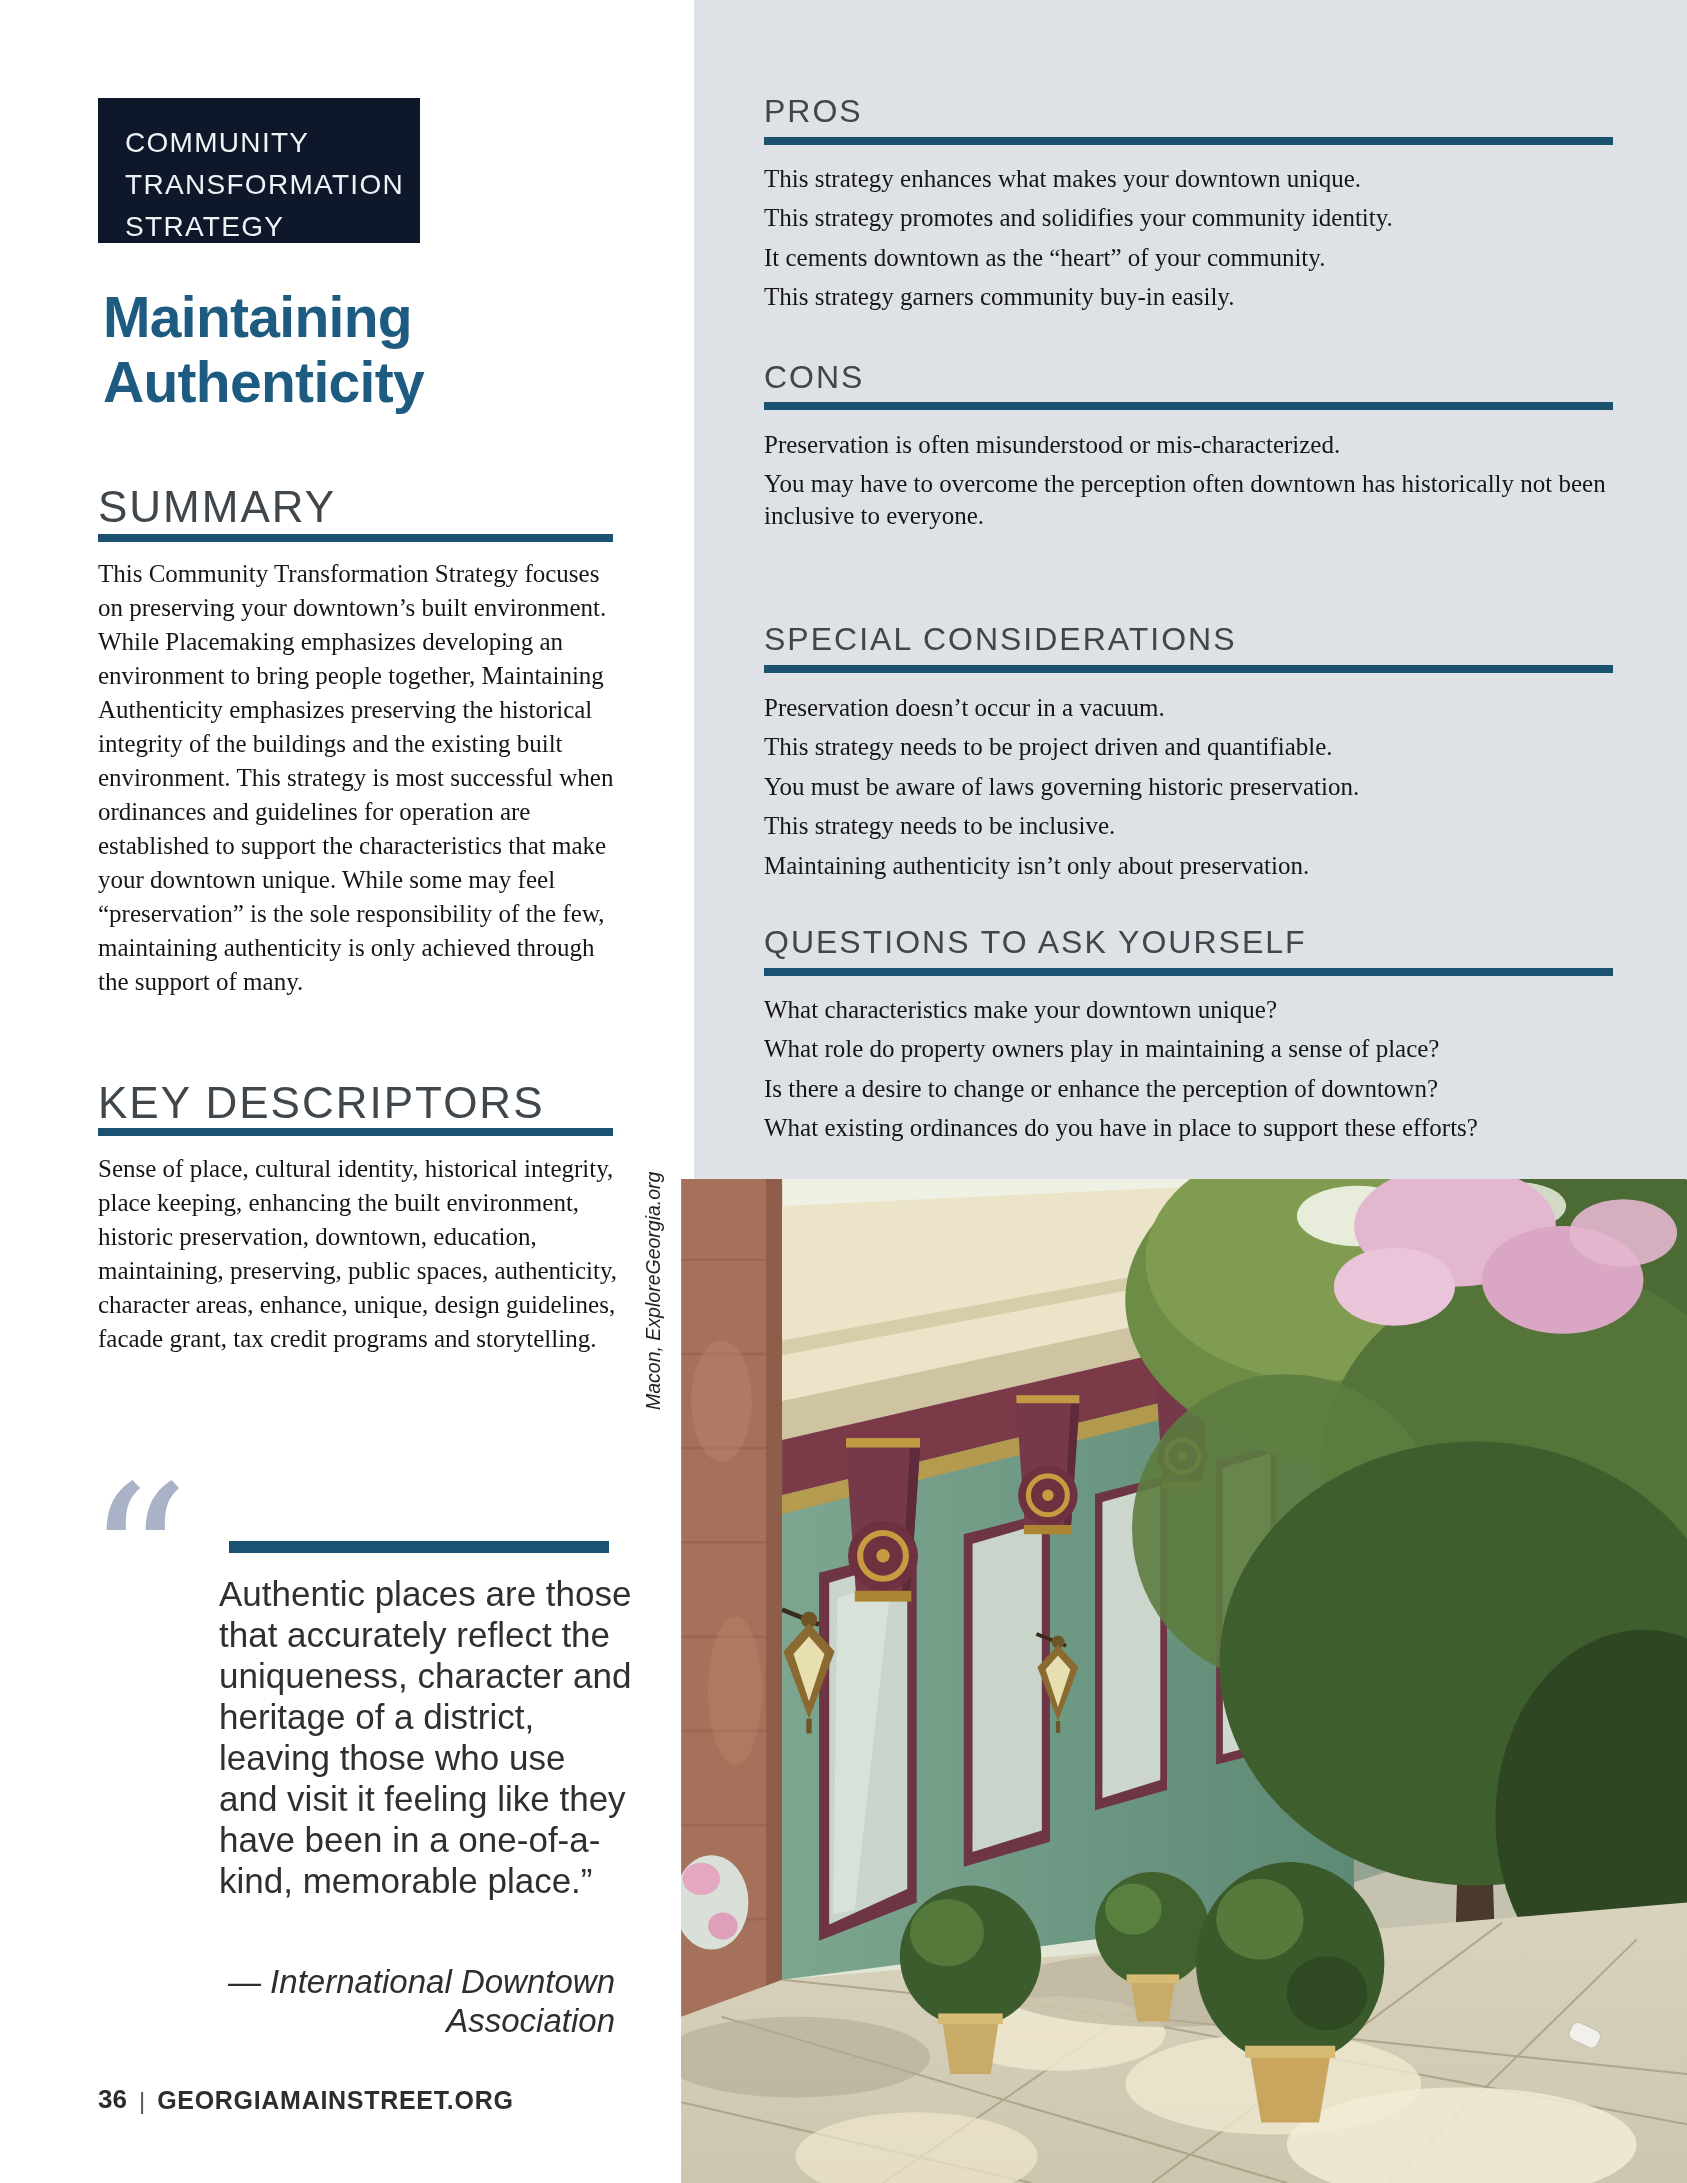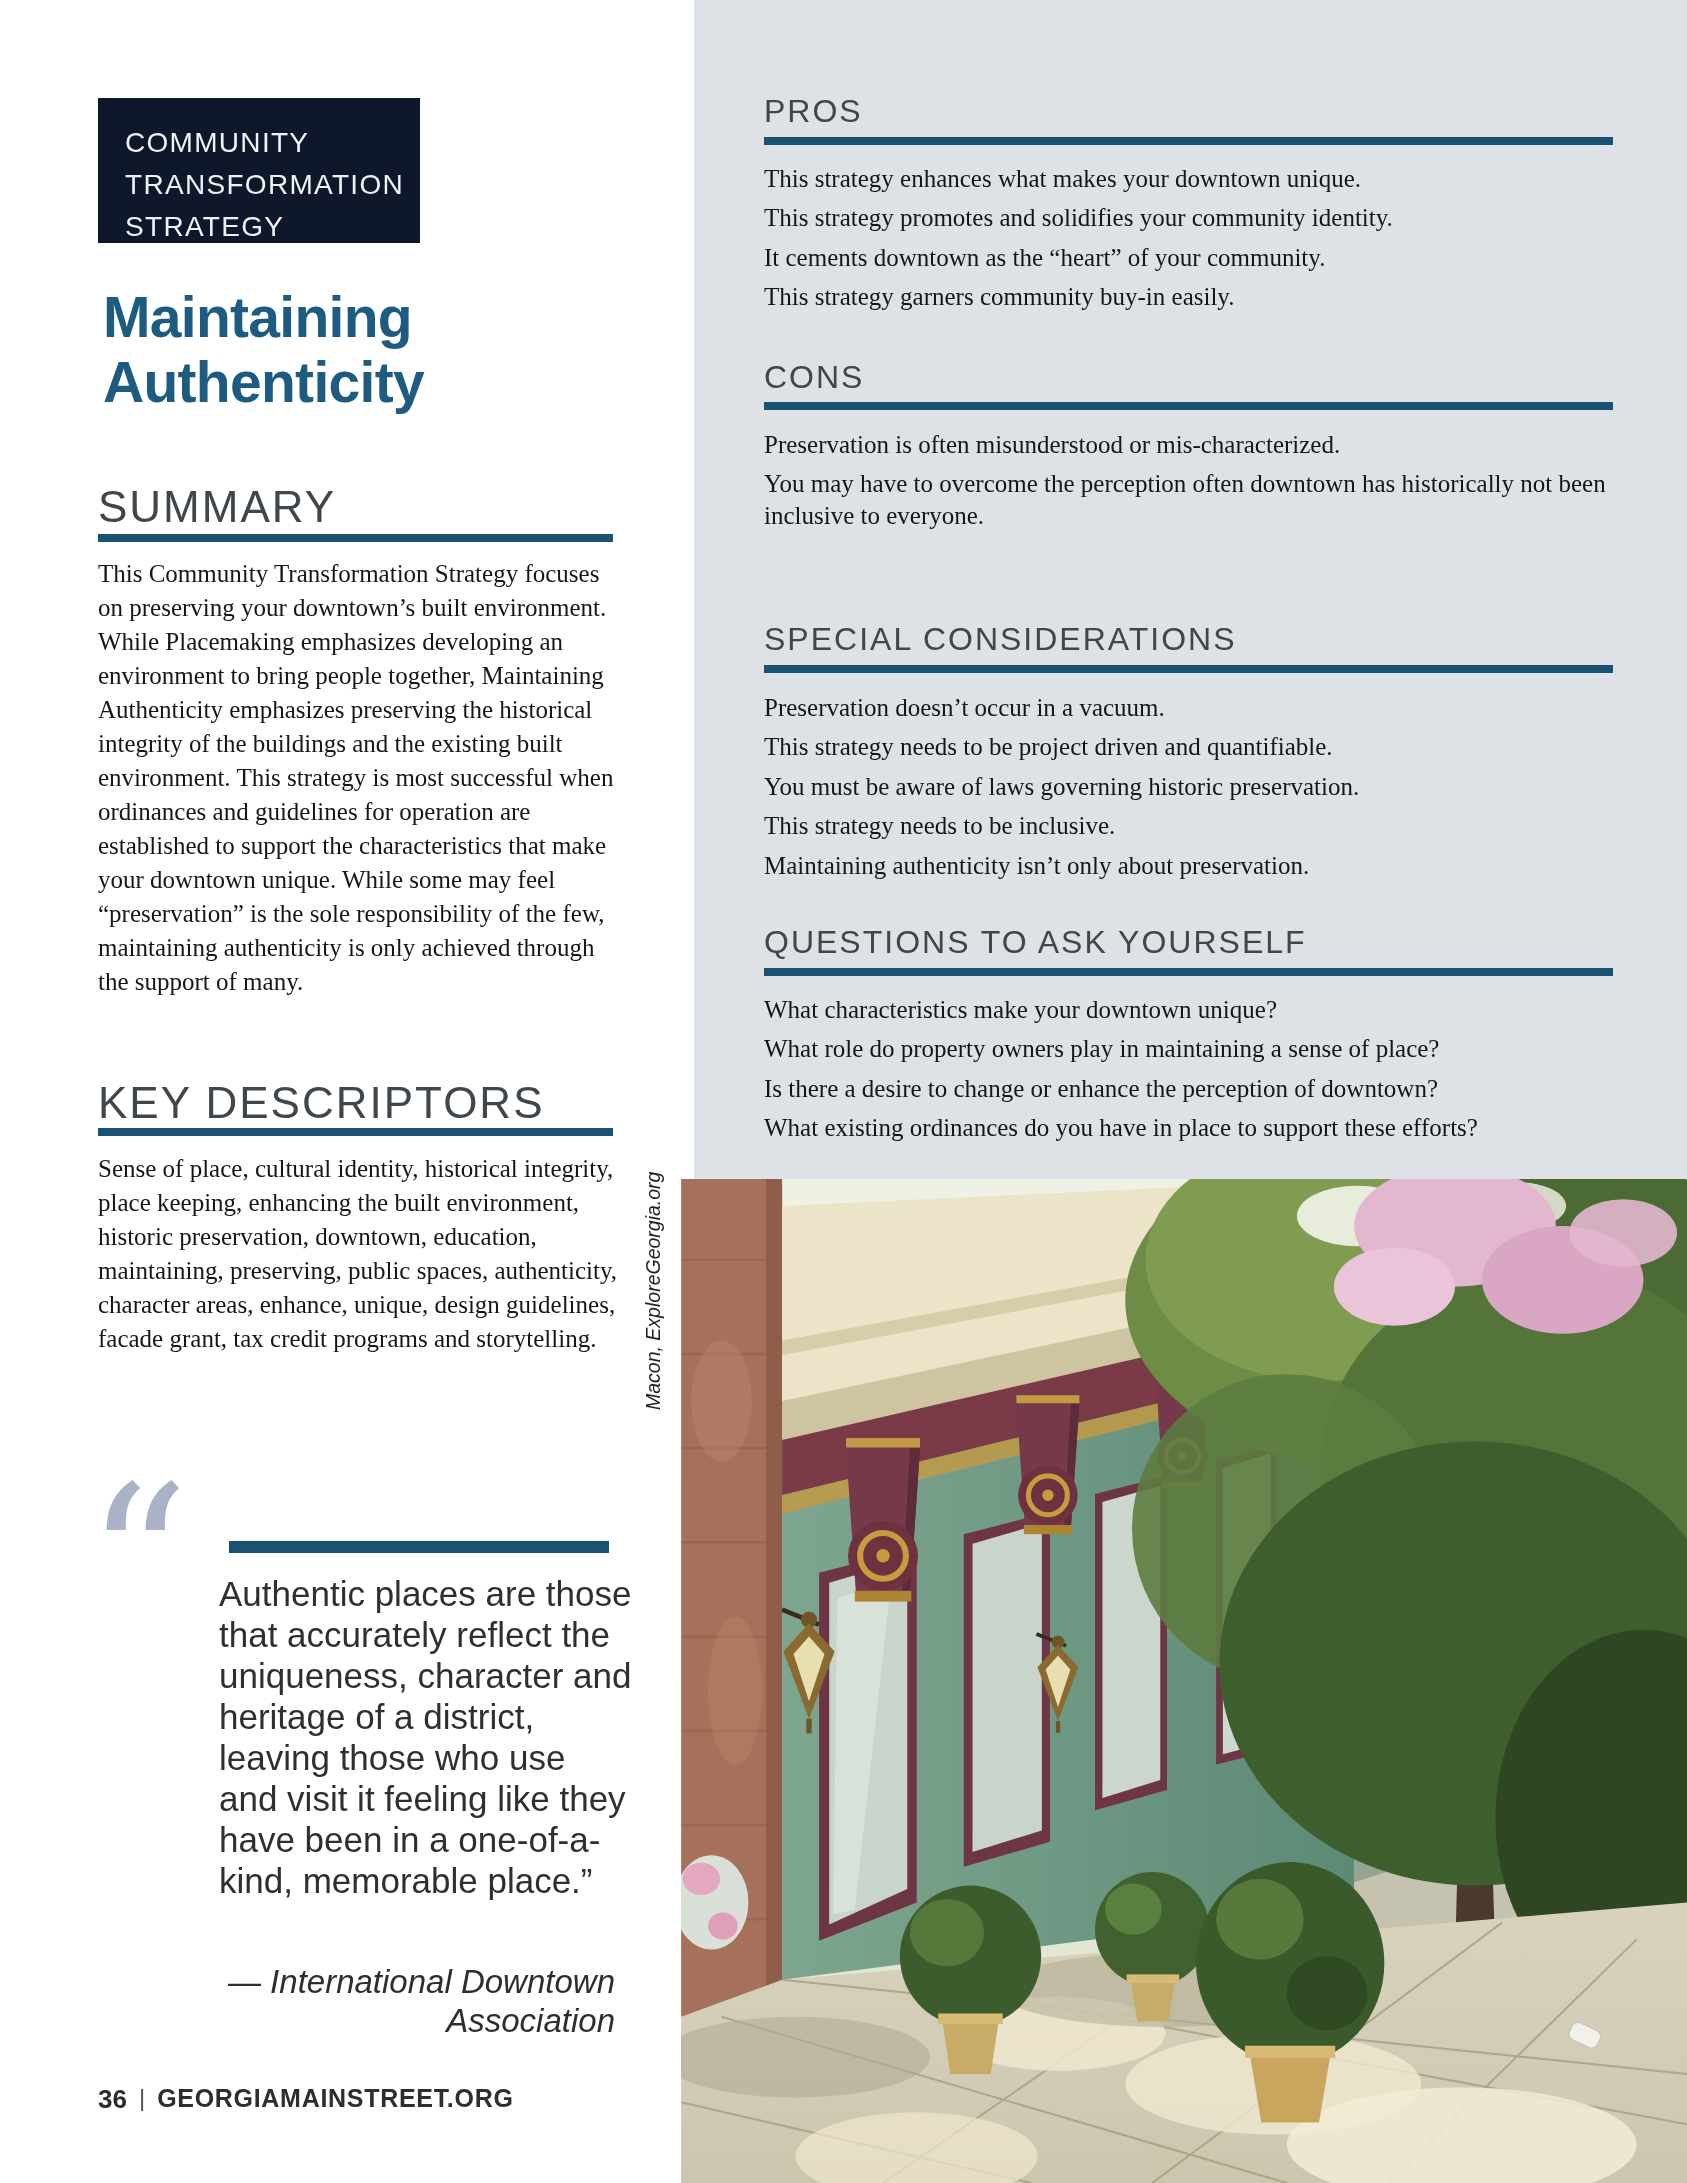--- a/index.html
+++ b/index.html
@@ -58,21 +58,21 @@
   .quote-attrib{
     position:absolute;left:219px;top:1962px;width:396px;
     text-align:right;
     font-family:"Liberation Sans", sans-serif;font-style:italic;
     font-size:33px;line-height:39px;color:#2e2e2e;
   }
   
   .footer{
     position:absolute;left:98px;top:2084px;
     font-family:"Liberation Sans", sans-serif;
-    font-size:25px;color:#2c2c2c;display:flex;align-items:flex-start;gap:12px;
+    font-size:25px;color:#2c2c2c;display:flex;align-items:flex-end;gap:12px;
   }
   .footer .pn{font-weight:bold;font-size:26px;}
   .footer .sep{font-weight:300;color:#555;font-size:24px;}
   .footer .site{font-weight:700;letter-spacing:0.7px;color:#2e2e2e;}
   
   .panel{
     position:absolute;left:694px;top:0;width:993px;height:1179px;
     background:#dee1e6;
   }
   .p-heading{

